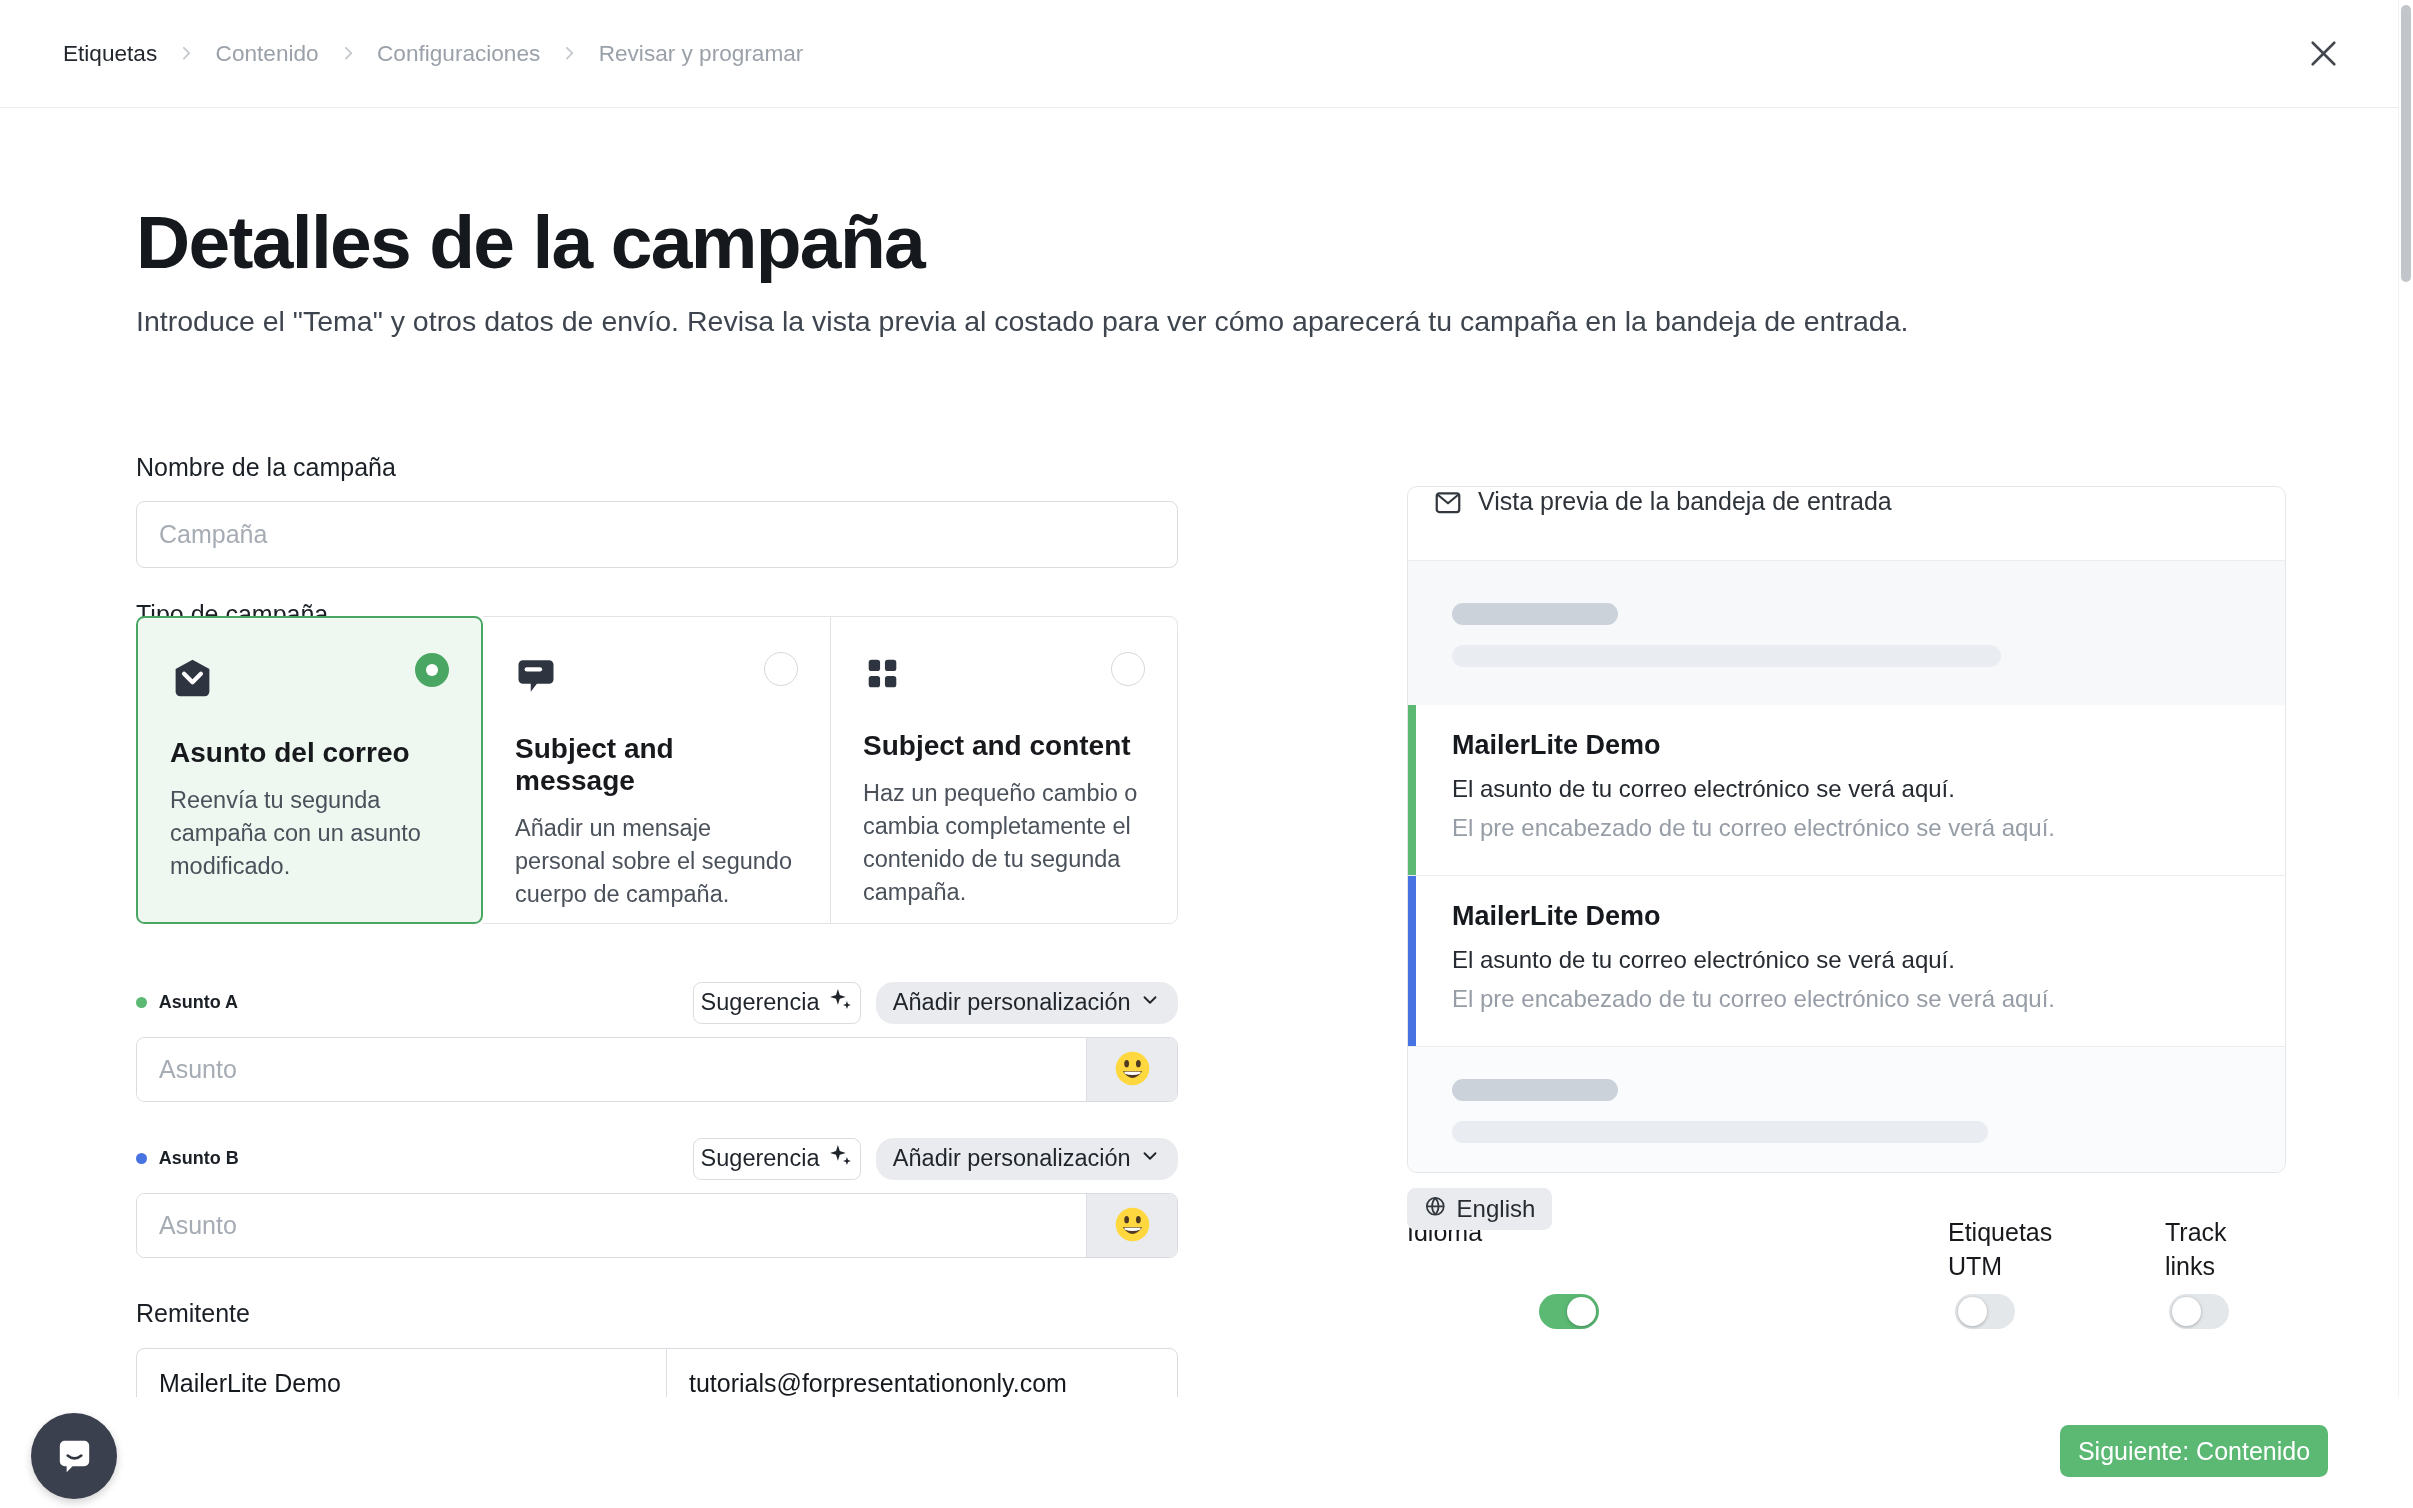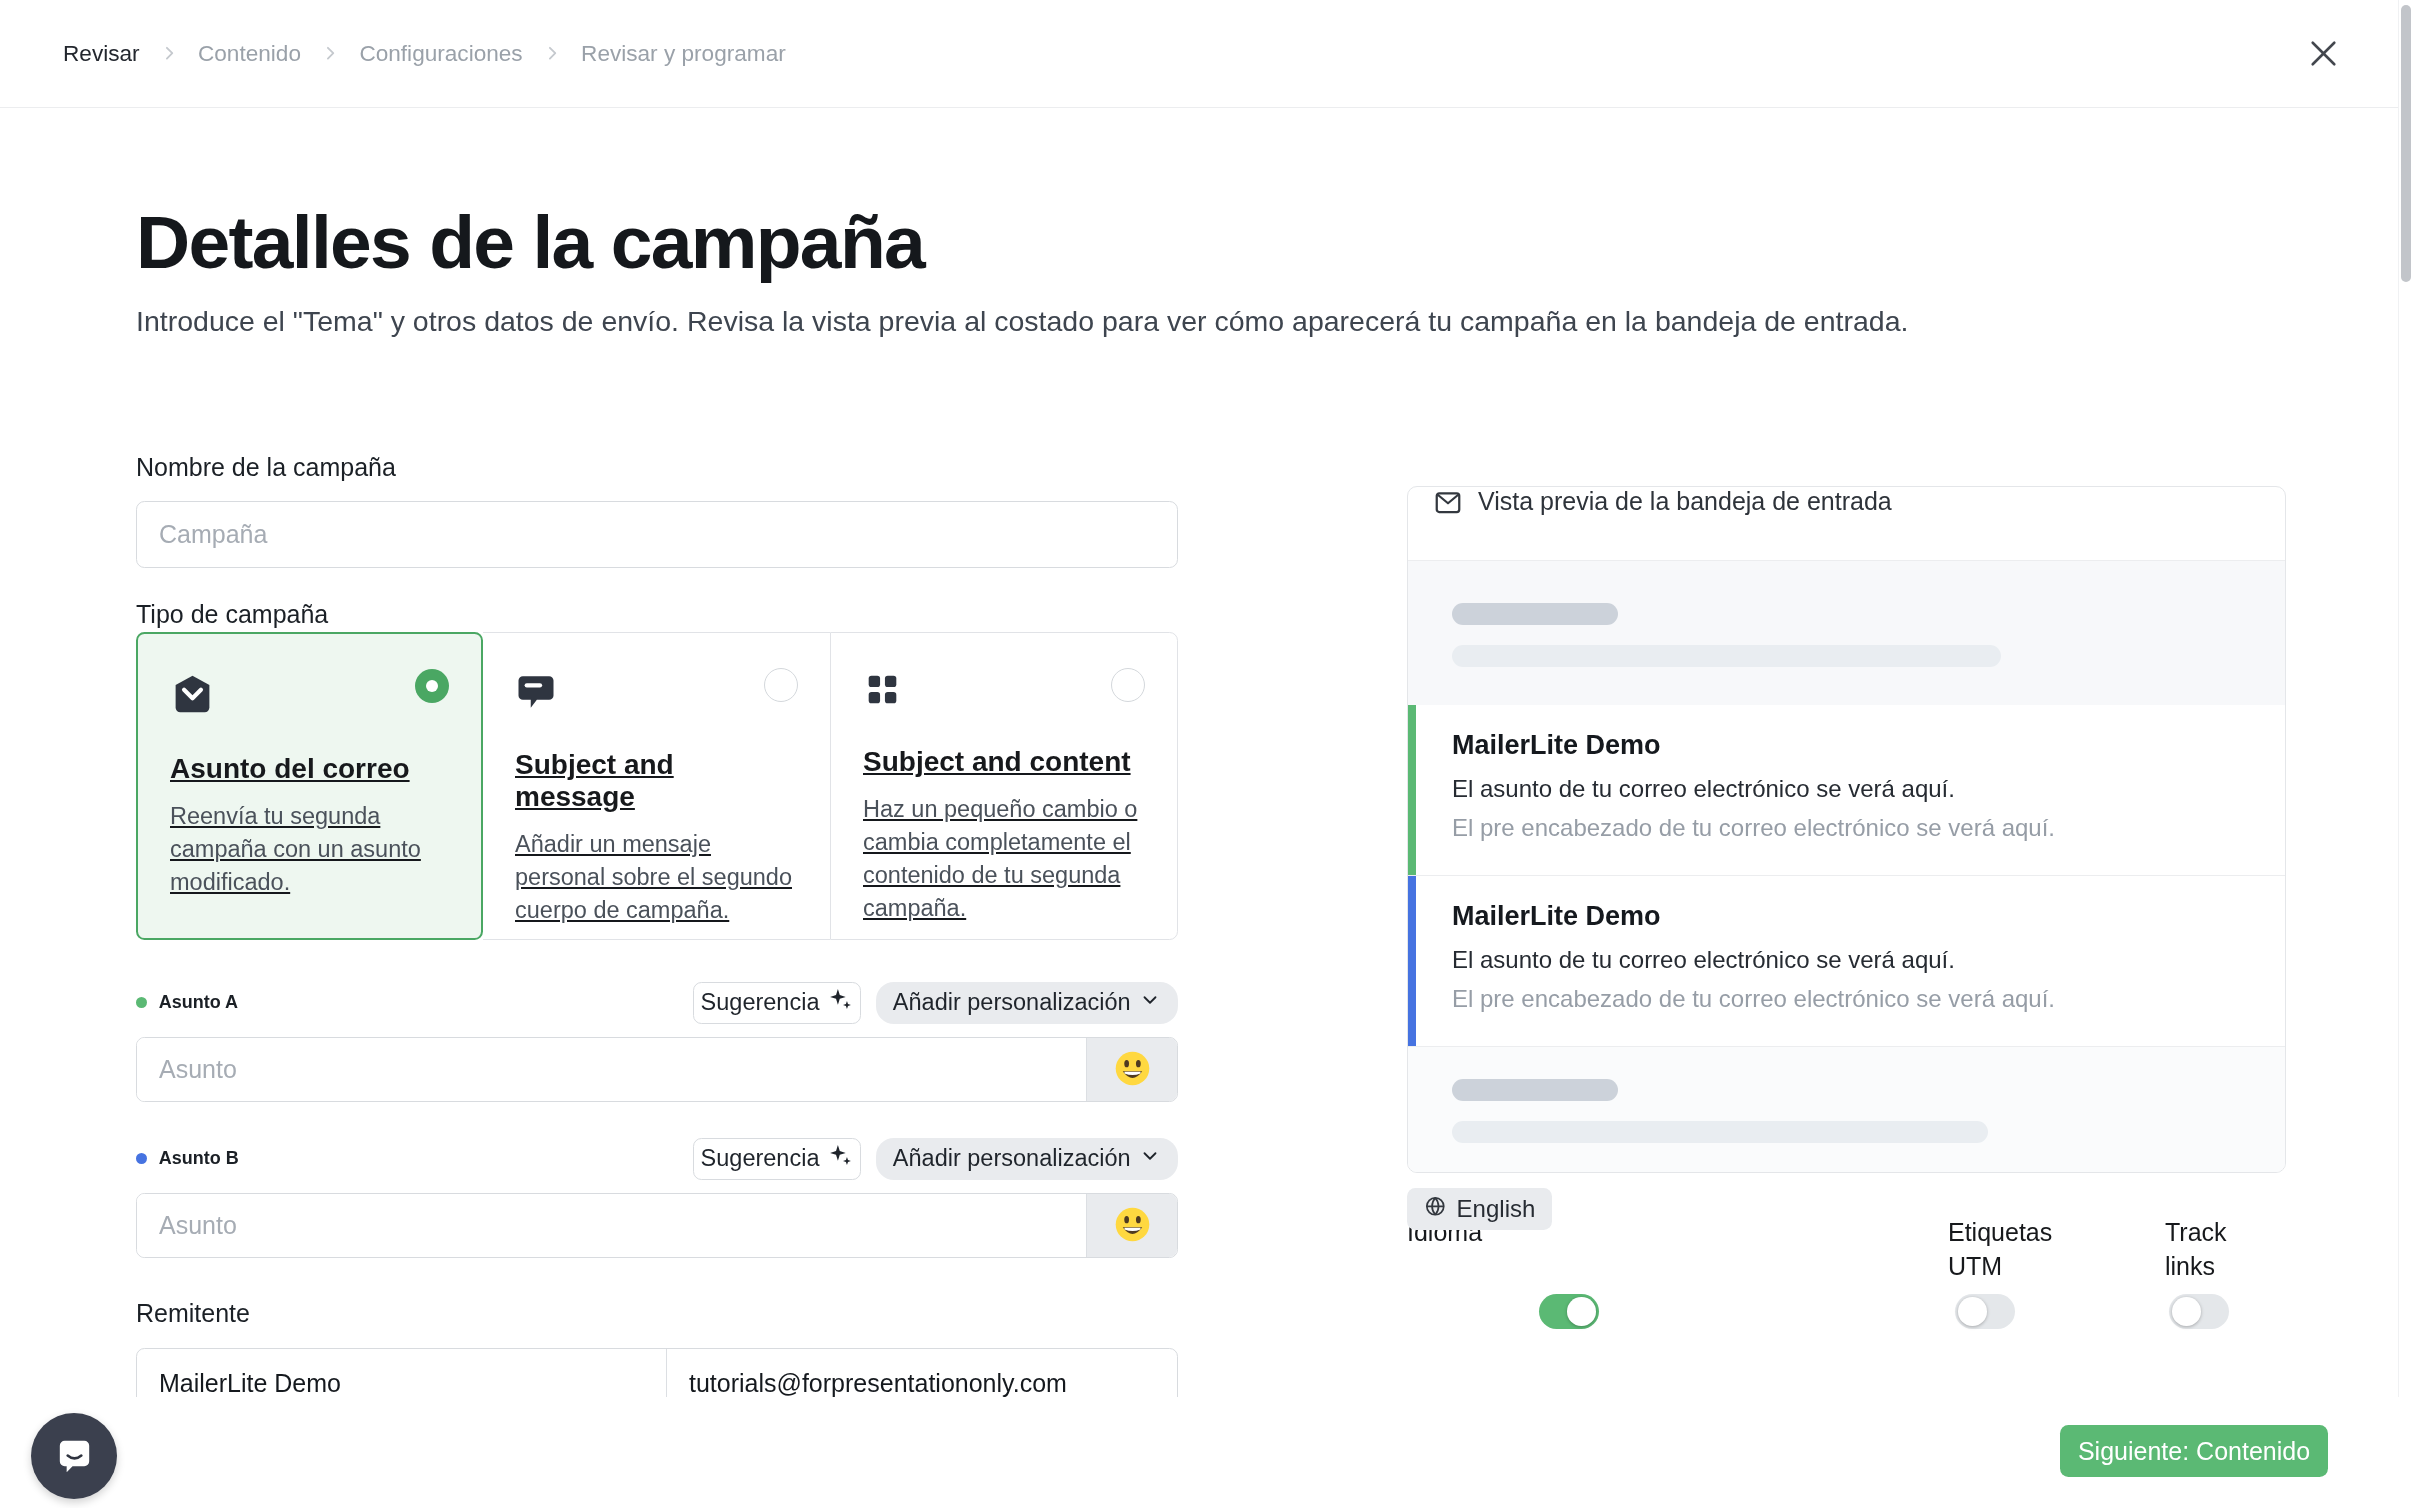--- a/index.html
+++ b/index.html
@@ -27,21 +27,21 @@
   .sub { position:absolute; left:136px; top:305px; width:2053px; font-size:28.5px; color:#3e454f; }
 
   .field-label { position:absolute; left:136px; font-size:25px; color:#1b2026; }
 
   
   .tinput { position:absolute; left:136px; width:1042px; height:67px; border:1.7px solid #d8dbdf; border-radius:8.4px;
             background:#fff; font-size:25px; color:#1b2026; padding:0 22px; outline:none; font-family:inherit; }
   .tinput::placeholder { color:#a6acb4; }
 
   
-  .cards { position:absolute; left:136px; top:632px; width:1042px; height:308px; display:flex;text-decoration:underline; }
+  .cards { position:absolute; left:136px; top:616px; width:1042px; height:308px; display:flex; }
   .card { position:relative; padding:37px 32px 0 32px; cursor:pointer; }
   .card.selected { width:347px; background:#eef7f0; border:2.5px solid #4aa763; border-radius:8.4px; z-index:2; }
   .card.plain { width:348px; background:#fff; border-top:1.7px solid #e1e3e7; border-bottom:1.7px solid #e1e3e7; }
   .card.plain.mid { border-left:none; }
   .card.plain.last { border-left:1.7px solid #e1e3e7; border-right:1.7px solid #e1e3e7; border-radius:0 8.4px 8.4px 0; }
   .card .radio { position:absolute; top:35px; right:32px; width:34px; height:34px; border-radius:50%; }
   .radio.off { background:#fff; border:1.7px solid #d4d8dc; }
   .radio.on  { background:#4aa763; }
   .radio.on::after { content:""; position:absolute; inset:11px; background:#fff; border-radius:50%; }
   .card-title { margin-top:34px; font-size:28px; font-weight:700; color:#17191c; }
@@ -106,21 +106,21 @@
               z-index:6; display:flex; align-items:center; justify-content:center; cursor:pointer;
               box-shadow:0 3.4px 8.4px rgba(0,0,0,.18); }
 </style>
 </head>
 <body>
 
 <div id="root">
 
   <div class="topbar">
     <div class="crumbs">
-      <span class="crumb active">Revisar</span>
+      <span class="crumb active">Etiquetas</span>
       <span class="crumb-sep">
           <svg width="18.4" height="18.4" viewBox="0 0 24 24" fill="none" stroke="#c5c9ce" stroke-width="2.4" stroke-linecap="round" stroke-linejoin="round">
             <path d="M9 5l7 7-7 7"></path>
           </svg>
         </span>
       <span class="crumb">Contenido</span>
       <span class="crumb-sep">
           <svg width="18.4" height="18.4" viewBox="0 0 24 24" fill="none" stroke="#c5c9ce" stroke-width="2.4" stroke-linecap="round" stroke-linejoin="round">
             <path d="M9 5l7 7-7 7"></path>
           </svg>

